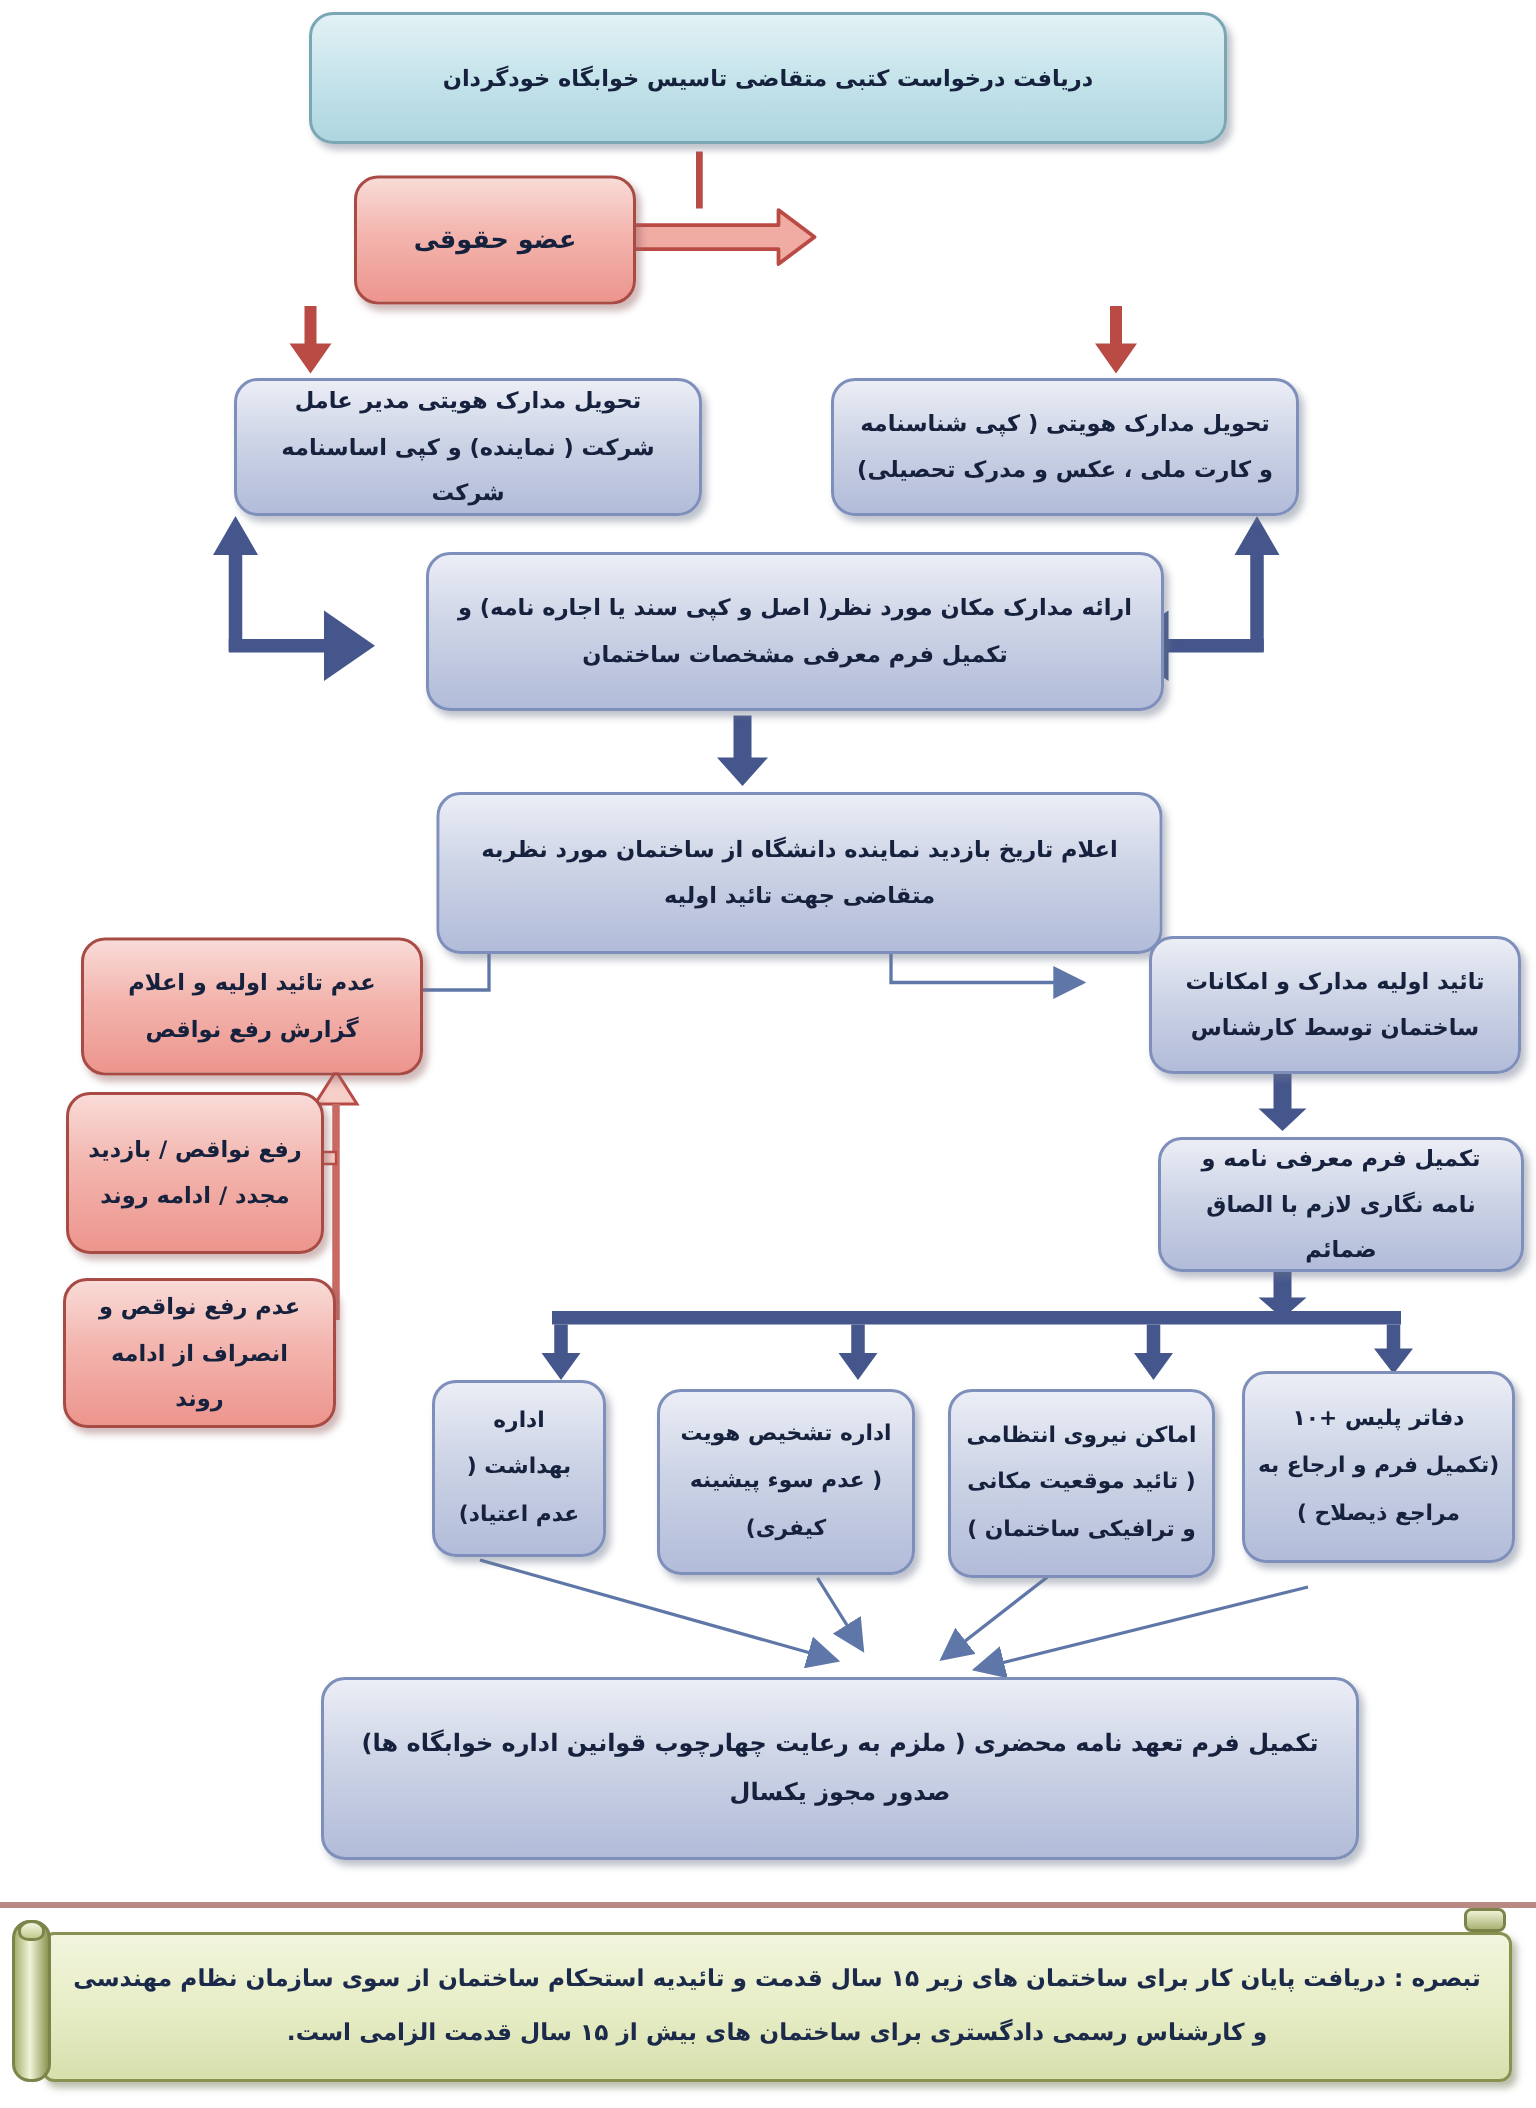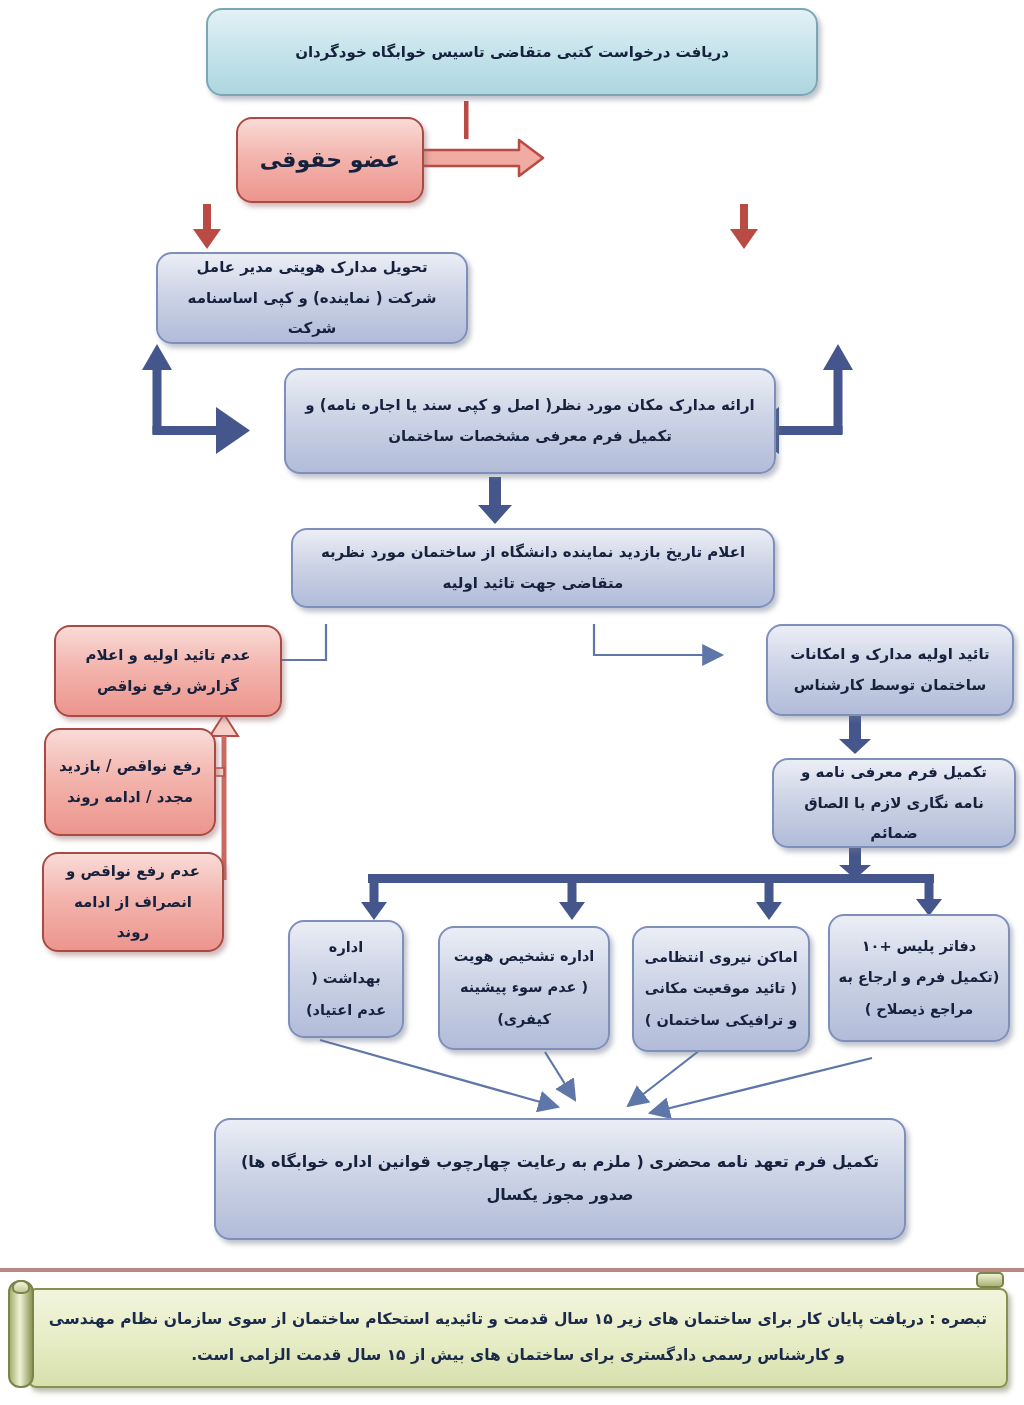--- a/index.html
+++ b/index.html
@@ -27,21 +27,21 @@
   }
   .node.pink{
     background:linear-gradient(#f9dbd7,#f3b5ae 45%,#ec958d);
     border:2px solid #a84b45;
     box-shadow:3px 4px 5px rgba(150,100,100,0.45);
   }
   .node.blue{
     background:linear-gradient(#eceef6,#cdd4e6 45%,#b2bcd9);
     border:2px solid #7f8fbb;
   }
-  .member{font-size:22px;}
+  .member{font-size:17px;}
   .small{font-size:14.5px;line-height:2.15;padding:6px 8px;}
   .divider{position:absolute;z-index:0;left:0;top:1268px;width:1024px;height:4px;
     background:#a06158;opacity:.75;}
   
   .banner{position:absolute;z-index:2;left:8px;top:1278px;width:1002px;height:114px;}
   .banner .sheet{
     position:absolute;left:20px;top:10px;right:2px;bottom:4px;
     background:linear-gradient(#f2f5dd,#e6ecc4 55%,#d7dfad);
     border:2px solid #8a9150;border-radius:8px;
     box-shadow:3px 4px 5px rgba(120,125,90,0.5);
@@ -158,24 +158,25 @@
     </g>
   </svg>
 
   <div class="node cyan" style="left:170px;top:8px;width:612px;height:88px;">دریافت درخواست کتبی متقاضی تاسیس خوابگاه خودگردان</div>
 
   <div class="node pink member" style="left:200px;top:117px;width:188px;height:86px;">عضو حقوقی</div>
 
 
   <div class="node blue" style="left:120px;top:252px;width:312px;height:92px;">تحویل مدارک هویتی مدیر عامل شرکت ( نماینده) و کپی اساسنامه شرکت</div>
 
+  <div class="node blue" style="left:518px;top:252px;width:312px;height:92px;">تحویل مدارک هویتی ( کپی شناسنامه و کارت ملی ، عکس و مدرک تحصیلی)</div>
 
   <div class="node blue" style="left:248px;top:368px;width:492px;height:106px;">ارائه مدارک مکان مورد نظر( اصل و کپی سند یا اجاره نامه) و تکمیل فرم معرفی مشخصات ساختمان</div>
 
-  <div class="node blue" style="left:255px;top:528px;width:484px;height:80px;">اعلام تاریخ بازدید نماینده دانشگاه از ساختمان مورد نظربه متقاضی جهت تائید اولیه</div>
+  <div class="node blue" style="left:255px;top:528px;width:484px;height:108px;">اعلام تاریخ بازدید نماینده دانشگاه از ساختمان مورد نظربه متقاضی جهت تائید اولیه</div>
 
   <div class="node pink" style="left:18px;top:625px;width:228px;height:92px;">عدم تائید اولیه و اعلام گزارش رفع نواقص</div>
 
   <div class="node pink" style="left:8px;top:728px;width:172px;height:108px;">رفع نواقص / بازدید مجدد / ادامه روند</div>
 
   <div class="node pink" style="left:6px;top:852px;width:182px;height:100px;">عدم رفع نواقص و انصراف از ادامه روند</div>
 
   <div class="node blue" style="left:730px;top:624px;width:248px;height:92px;">تائید اولیه مدارک و امکانات ساختمان توسط کارشناس</div>
 
   <div class="node blue" style="left:736px;top:758px;width:244px;height:90px;">تکمیل فرم معرفی نامه و نامه نگاری لازم با الصاق ضمائم</div>

